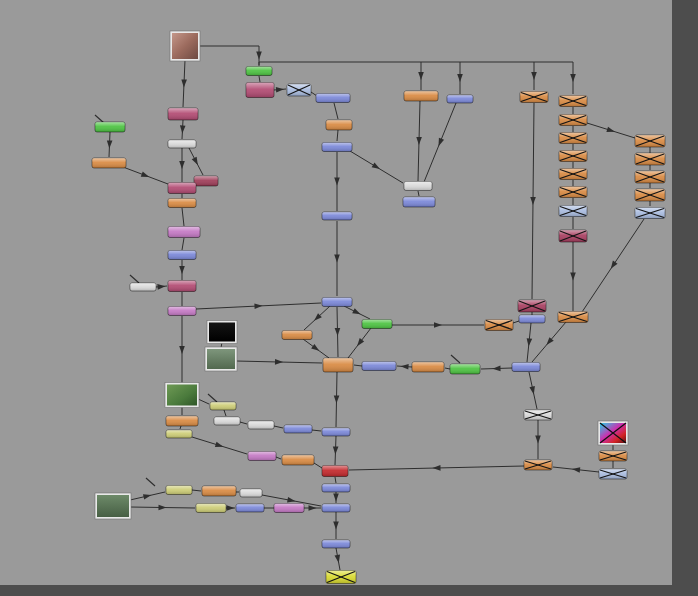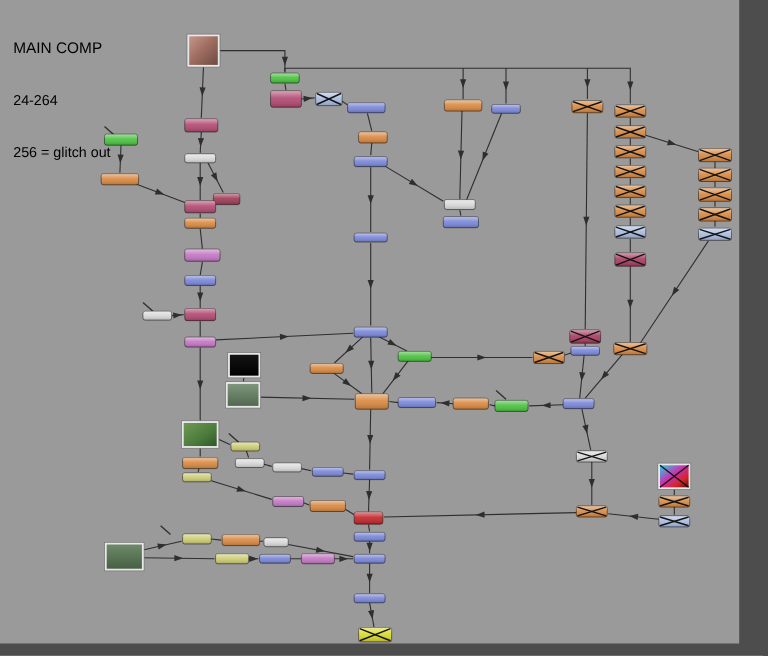--- a/index.html
+++ b/index.html
@@ -572,18 +572,13 @@
         </g>
         <g transform="translate(599 469)">
           <rect width="28" height="10" rx="2" fill="#a9bce0" stroke="rgba(0,0,0,0.55)" stroke-width="0.8"></rect>
           <rect width="28" height="10" rx="2" fill="url(#shine)"></rect>
           <line x1="1" y1="1" x2="27" y2="9" stroke="#141414" stroke-width="1.3"></line>
           <line x1="1" y1="9" x2="27" y2="1" stroke="#141414" stroke-width="1.3"></line>
         </g>
       </g>
   </svg>
 
-  <div class="header">
-    <div class="hl t">MAIN COMP</div>
-    <div class="hl">24-264</div>
-    <div class="hl">256 = glitch out</div>
-  </div>
 </div>
 
 </body></html>

